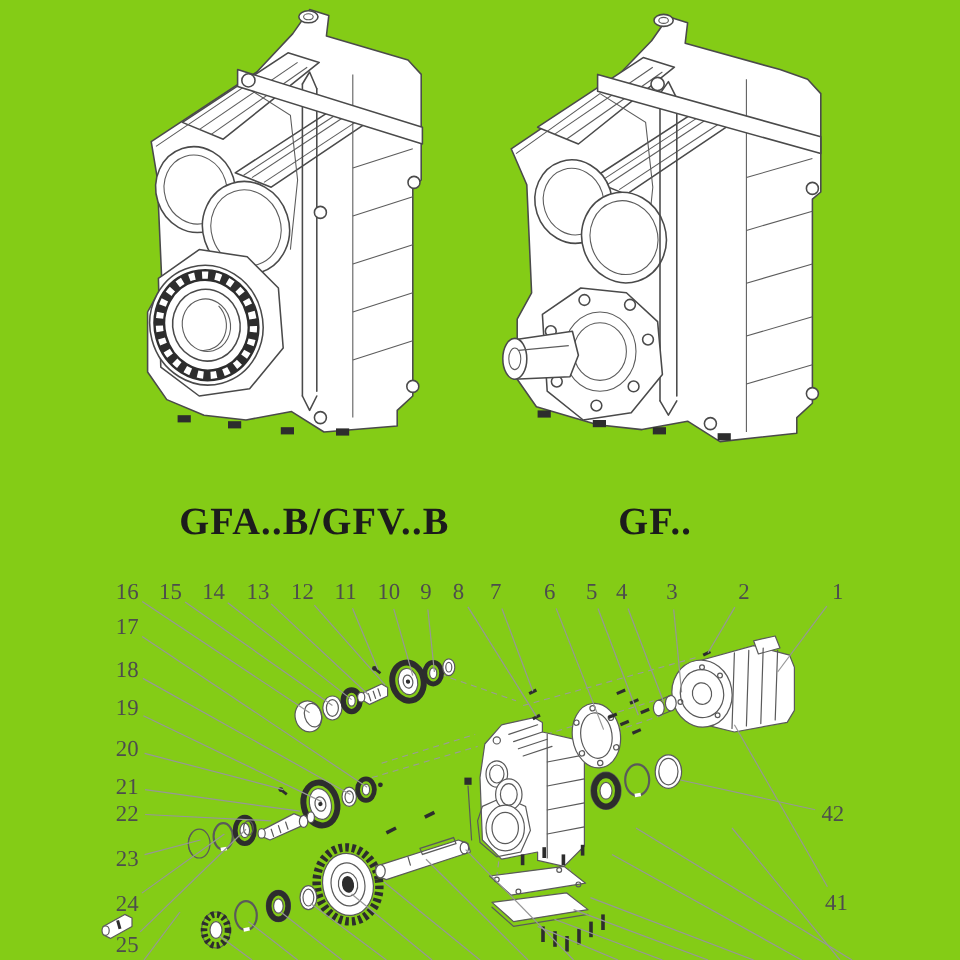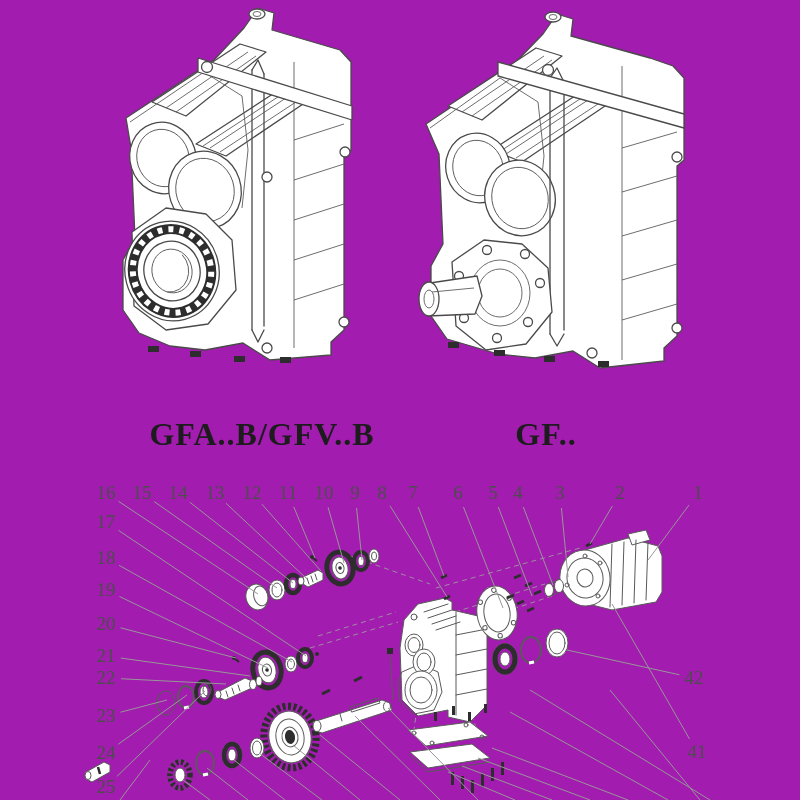--- a/index.html
+++ b/index.html
@@ -1,16 +1,16 @@
 <!DOCTYPE html>
 <html><head>
 <meta charset="utf-8">
 <style>
   html,body{margin:0;padding:0;background:#fff;}
-  .page{position:relative;width:800px;height:800px;background:#a21caf;overflow:hidden;
+  .page{position:relative;width:800px;height:800px;background:#84cc16;overflow:hidden;
         font-family:"Liberation Serif", serif;}
   svg{position:absolute;left:0;top:0;}
   .ln{stroke:#4a4a4a;stroke-width:1.3;fill:none;stroke-linejoin:round;stroke-linecap:round;}
   .lnf{stroke:#4a4a4a;stroke-width:1.3;fill:#ffffff;stroke-linejoin:round;}
   .thin{stroke:#5c5c5c;stroke-width:0.9;fill:none;}
   .p{stroke:#5a5a5a;stroke-width:1;fill:#ffffff;stroke-linejoin:round;}
   .po{stroke:#5a5a5a;stroke-width:1;fill:none;stroke-linecap:round;}
   .dark{fill:#2d2d2d;stroke:none;}
   .rim{stroke:#2d2d2d;fill:none;}
   .dash{stroke:#9b9b9b;stroke-width:0.9;fill:none;stroke-dasharray:5 4;}

